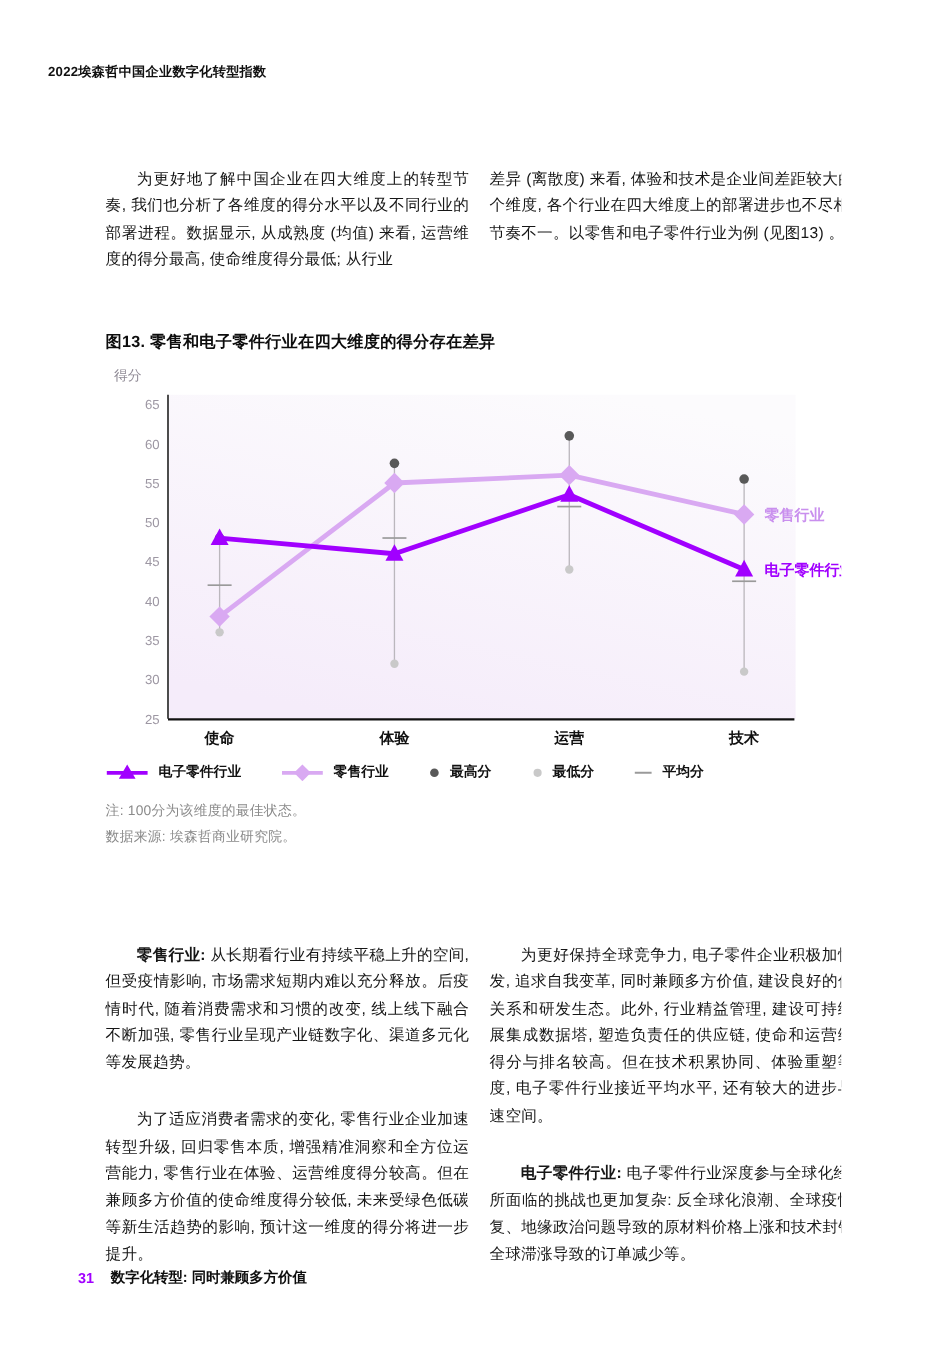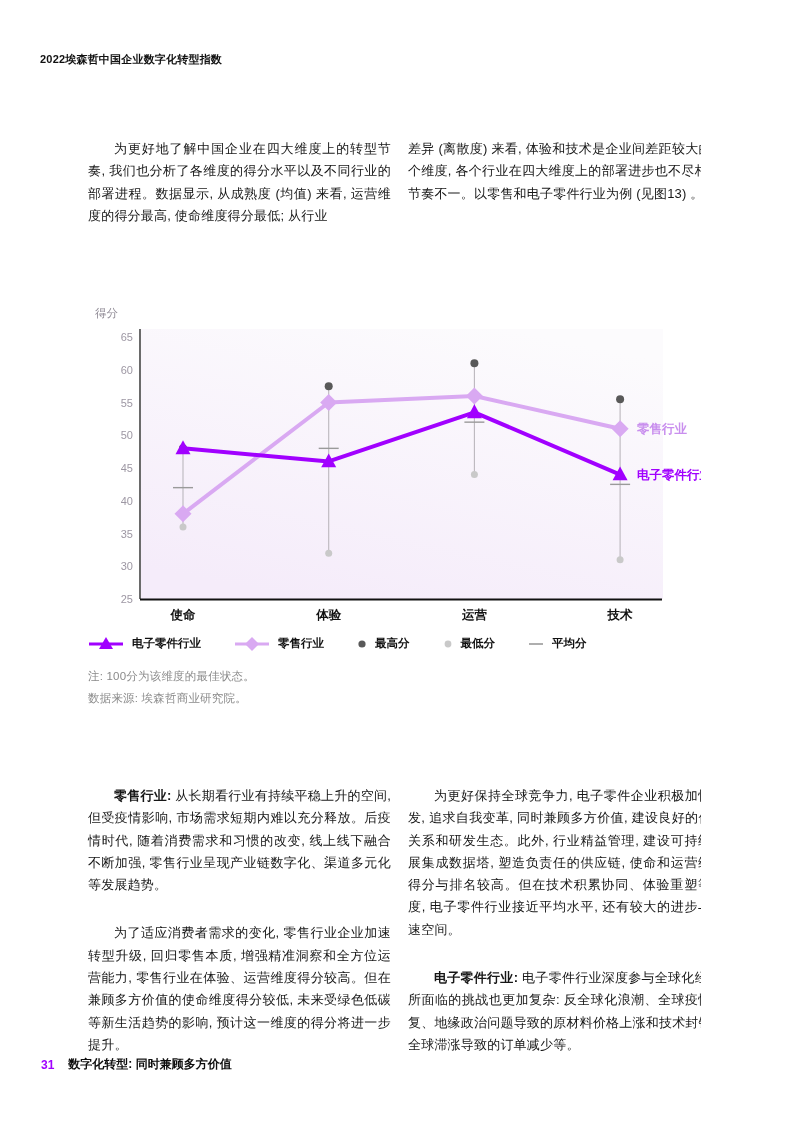--- a/index.html
+++ b/index.html
@@ -29,40 +29,41 @@
   .legend{
     position:absolute;left:88px;top:636px;display:flex;align-items:center;gap:33px;
   }
   .legend-item{display:flex;align-items:center;gap:8px;}
   .legend-item .lab{font-size:11.5px;font-weight:700;color:#111;}
   .notes{
     position:absolute;left:88px;top:665px;font-size:11.5px;line-height:22px;color:#8a8a8a;
     letter-spacing:0.2px;
   }
   .doc-footer{
-    position:absolute;left:41px;top:1056px;display:flex;align-items:center;gap:14px;
+    position:absolute;left:65px;top:1056px;display:flex;align-items:center;gap:14px;
     font-size:12px;font-weight:700;
   }
   .page-num{color:#a100ff;}
   .footer-title{color:#0d0d0d;}
 </style>
 </head>
 <body>
 
 <div class="page">
 
   <div class="doc-header">2022埃森哲中国企业数字化转型指数</div>
 
   <div class="col-left intro">
     <p class="para indent">为更好地了解中国企业在四大维度上的转型节奏, 我们也分析了各维度的得分水平以及不同行业的部署进程。数据显示, 从成熟度 (均值) 来看, 运营维度的得分最高, 使命维度得分最低; 从行业</p>
   </div>
   <div class="col-right intro">
     <p class="para">差异 (离散度) 来看, 体验和技术是企业间差距较大的两个维度, 各个行业在四大维度上的部署进步也不尽相同, 节奏不一。以零售和电子零件行业为例 (见图13) 。</p>
   </div>
 
+  <div class="fig-title">图13. 零售和电子零件行业在四大维度的得分存在差异</div>
 
   <div class="chart-wrap">
     <svg id="chart-svg" width="700" height="330" viewBox="0 0 700 330">
       <defs>
         <linearGradient id="plotbg" x1="0.7" y1="0" x2="0.3" y2="1">
           <stop offset="0" stop-color="#fcfbfd"></stop>
           <stop offset="1" stop-color="#f5ecfa"></stop>
         </linearGradient>
       </defs>
     <rect x="56" y="29" width="522" height="270" fill="url(#plotbg)"></rect>

